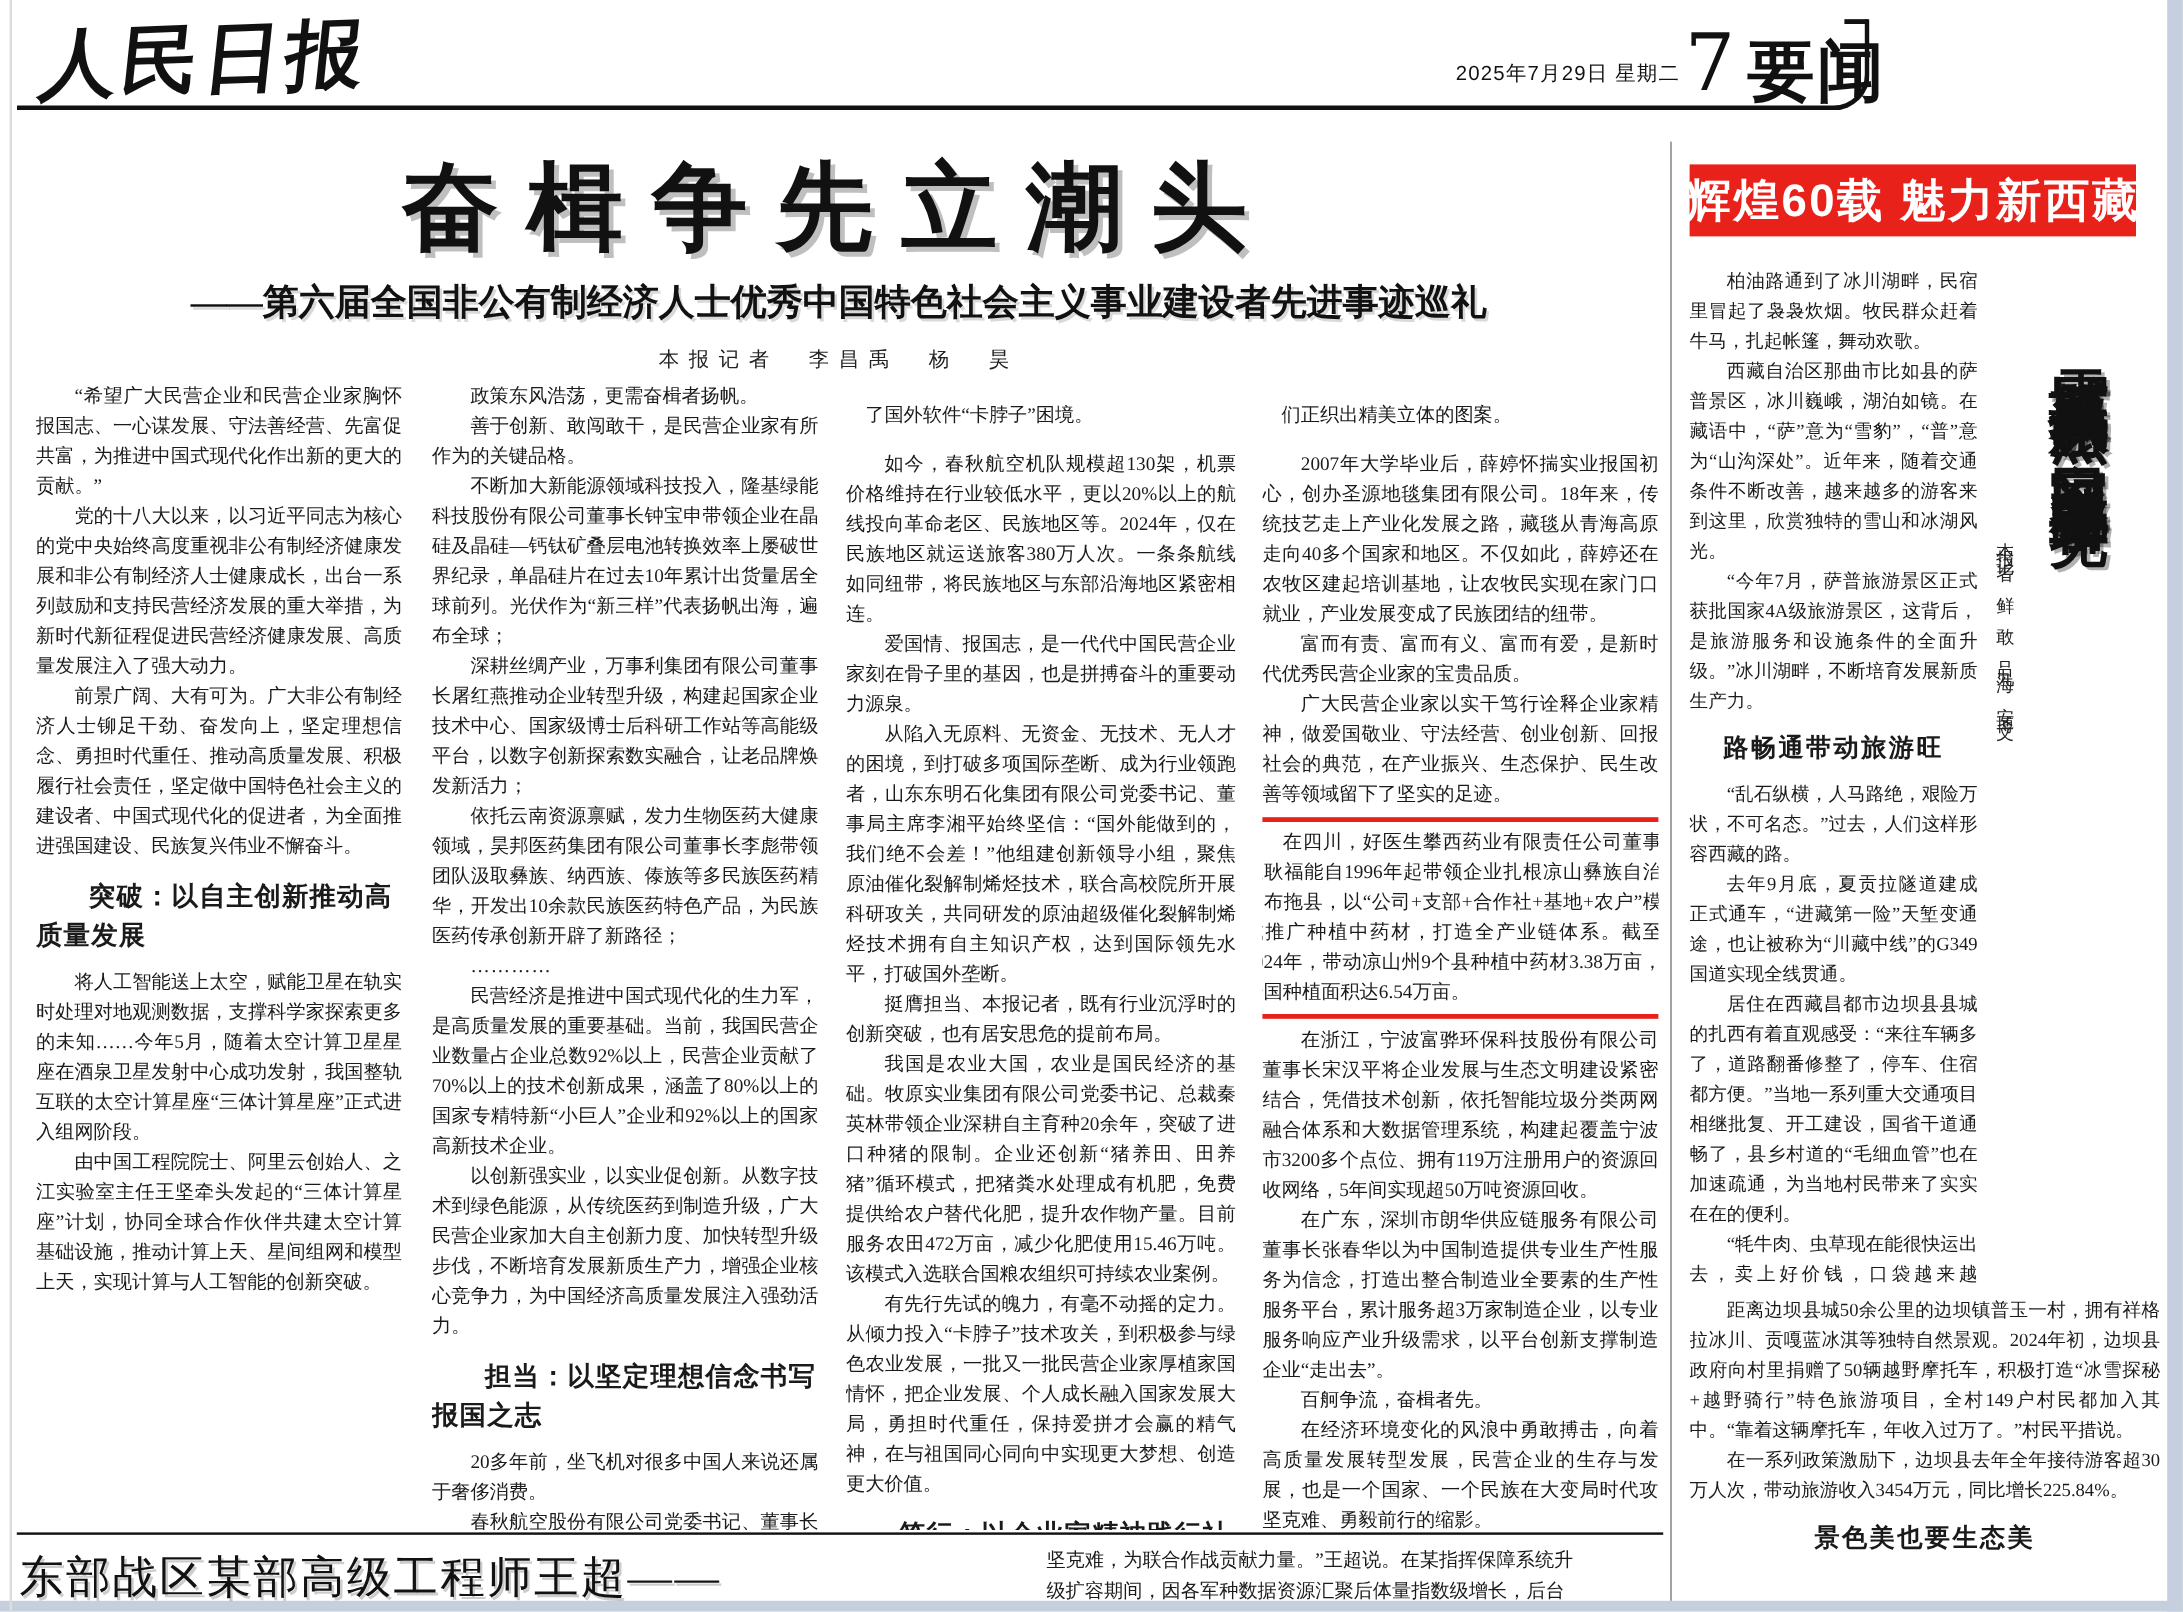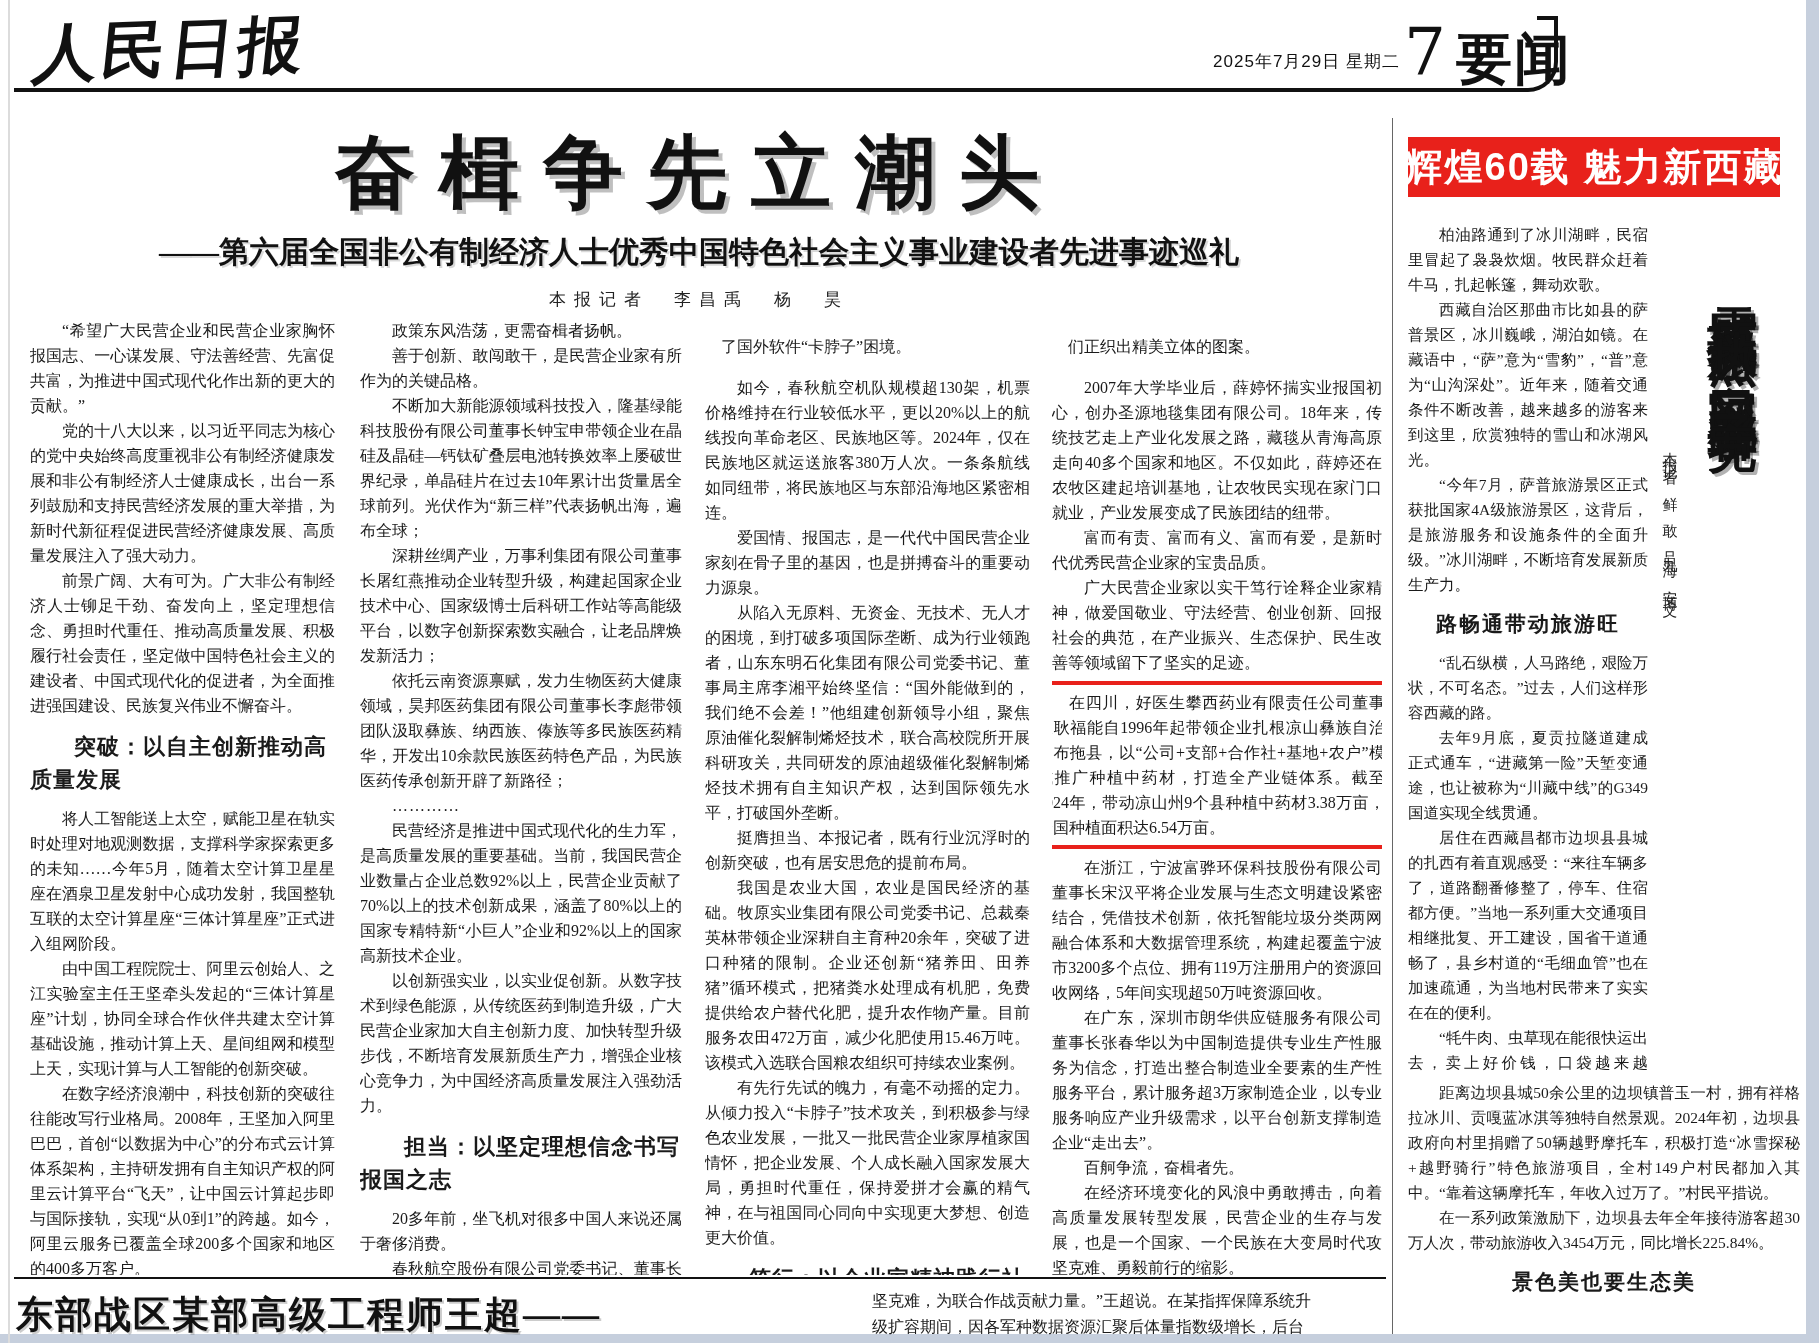--- a/index.html
+++ b/index.html
@@ -51,21 +51,21 @@
   .cont{text-indent:0;margin:16px;}
   .ellipsis{text-indent:2em;margin:0;letter-spacing:1px;}
   .subhead{font-family:"Liberation Sans",sans-serif;font-weight:bold;
         font-size:22px;line-height:33px;margin:12px 0 10px 0;text-indent:2em;
         letter-spacing:1px;text-align:left;}
   .boxed{border:4px solid var(--accent,#e8211b);padding:5px 9px;
         margin:6px -16px 6px -28px;text-indent:2em;}
 
   
   .bottom-rule{left:14px;top:1277px;width:1372px;height:2px;background:#111;}
-  .bottom-headline{left:16px;top:1290px;font-size:37px;font-weight:bold;
+  .bottom-headline{left:16px;top:1290px;font-size:37px;font-weight:normal;
         color:#111;letter-spacing:2px;text-shadow:2px 2px 0 rgba(0,0,0,0.2);
         white-space:nowrap;}
   .bottom-snippet{left:872px;top:1288px;width:514px;font-size:16px;
         line-height:26px;text-align:justify;}
   .bottom-snippet div{text-indent:0;}
 
   
   .sidebar-divider{left:1392px;top:118px;width:1px;height:1216px;background:#666;}
   .sidebar-banner{left:1408px;top:137px;width:372px;height:60px;
         background:var(--accent,#e8211b);color:#ffffff;
@@ -104,21 +104,20 @@
 <div class="abs main-subtitle">——第六届全国非公有制经济人士优秀中国特色社会主义事业建设者先进事迹巡礼</div>
 <div class="abs main-byline">本报记者　李昌禹　杨　昊</div>
 
 <div class="abs col col-1">
     <div class="p">“希望广大民营企业和民营企业家胸怀报国志、一心谋发展、守法善经营、先富促共富，为推进中国式现代化作出新的更大的贡献。”</div>
     <div class="p">党的十八大以来，以习近平同志为核心的党中央始终高度重视非公有制经济健康发展和非公有制经济人士健康成长，出台一系列鼓励和支持民营经济发展的重大举措，为新时代新征程促进民营经济健康发展、高质量发展注入了强大动力。</div>
     <div class="p">前景广阔、大有可为。广大非公有制经济人士铆足干劲、奋发向上，坚定理想信念、勇担时代重任、推动高质量发展、积极履行社会责任，坚定做中国特色社会主义的建设者、中国式现代化的促进者，为全面推进强国建设、民族复兴伟业不懈奋斗。</div>
     <div class="subhead">突破：以自主创新推动高质量发展</div>
     <div class="p">将人工智能送上太空，赋能卫星在轨实时处理对地观测数据，支撑科学家探索更多的未知……今年5月，随着太空计算卫星星座在酒泉卫星发射中心成功发射，我国整轨互联的太空计算星座“三体计算星座”正式进入组网阶段。</div>
     <div class="p">由中国工程院院士、阿里云创始人、之江实验室主任王坚牵头发起的“三体计算星座”计划，协同全球合作伙伴共建太空计算基础设施，推动计算上天、星间组网和模型上天，实现计算与人工智能的创新突破。</div>
-    <div class="p">在数字经济浪潮中，科技创新的突破往往能改写行业格局。2008年，王坚加入阿里巴巴，首创“以数据为中心”的分布式云计算体系架构，主持研发拥有自主知识产权的阿里云计算平台“飞天”，让中国云计算起步即与国际接轨，实现“从0到1”的跨越。如今，阿里云服务已覆盖全球200多个国家和地区的400多万客户。</div>
   </div>
 <div class="abs col col-2">
     <div class="p">政策东风浩荡，更需奋楫者扬帆。</div>
     <div class="p">善于创新、敢闯敢干，是民营企业家有所作为的关键品格。</div>
     <div class="p">不断加大新能源领域科技投入，隆基绿能科技股份有限公司董事长钟宝申带领企业在晶硅及晶硅—钙钛矿叠层电池转换效率上屡破世界纪录，单晶硅片在过去10年累计出货量居全球前列。光伏作为“新三样”代表扬帆出海，遍布全球；</div>
     <div class="p">深耕丝绸产业，万事利集团有限公司董事长屠红燕推动企业转型升级，构建起国家企业技术中心、国家级博士后科研工作站等高能级平台，以数字创新探索数实融合，让老品牌焕发新活力；</div>
     <div class="p">依托云南资源禀赋，发力生物医药大健康领域，昊邦医药集团有限公司董事长李彪带领团队汲取彝族、纳西族、傣族等多民族医药精华，开发出10余款民族医药特色产品，为民族医药传承创新开辟了新路径；</div>
     <div class="ellipsis">…………</div>
     <div class="p">民营经济是推进中国式现代化的生力军，是高质量发展的重要基础。当前，我国民营企业数量占企业总数92%以上，民营企业贡献了70%以上的技术创新成果，涵盖了80%以上的国家专精特新“小巨人”企业和92%以上的国家高新技术企业。</div>
     <div class="p">以创新强实业，以实业促创新。从数字技术到绿色能源，从传统医药到制造升级，广大民营企业家加大自主创新力度、加快转型升级步伐，不断培育发展新质生产力，增强企业核心竞争力，为中国经济高质量发展注入强劲活力。</div>

